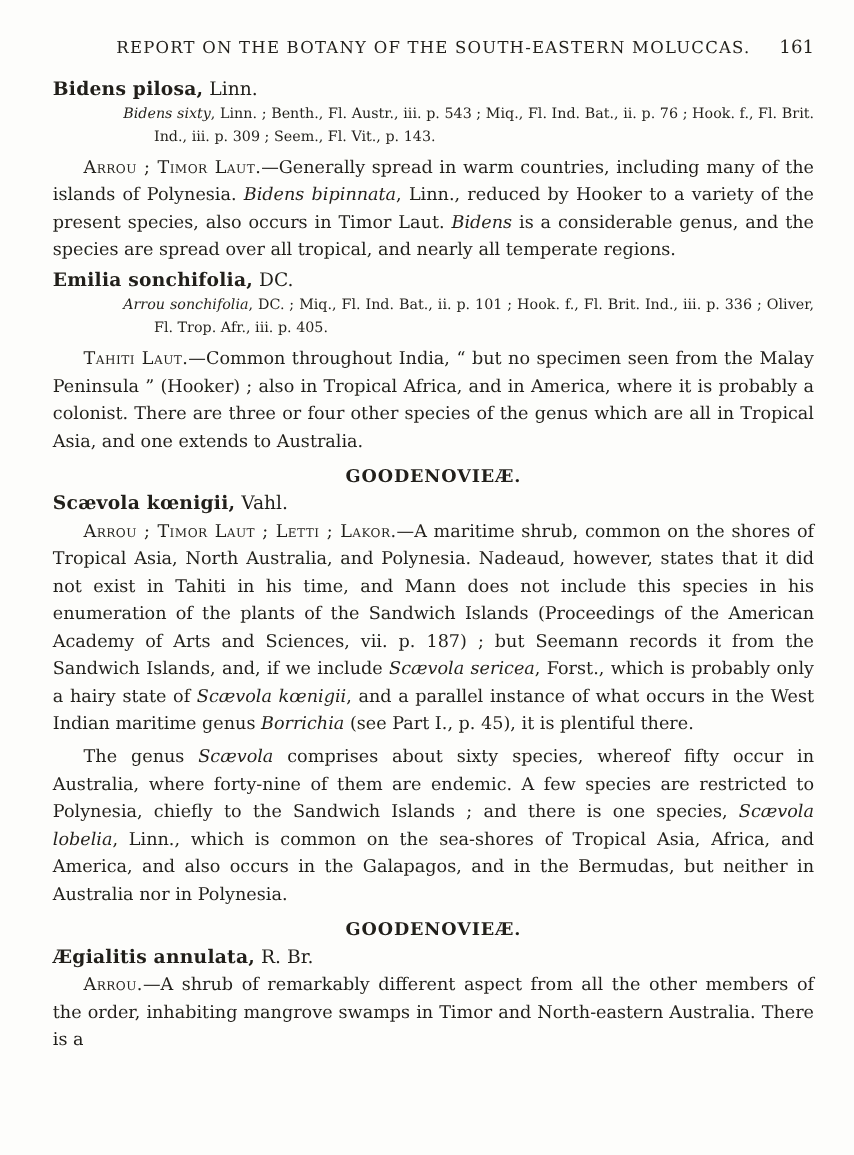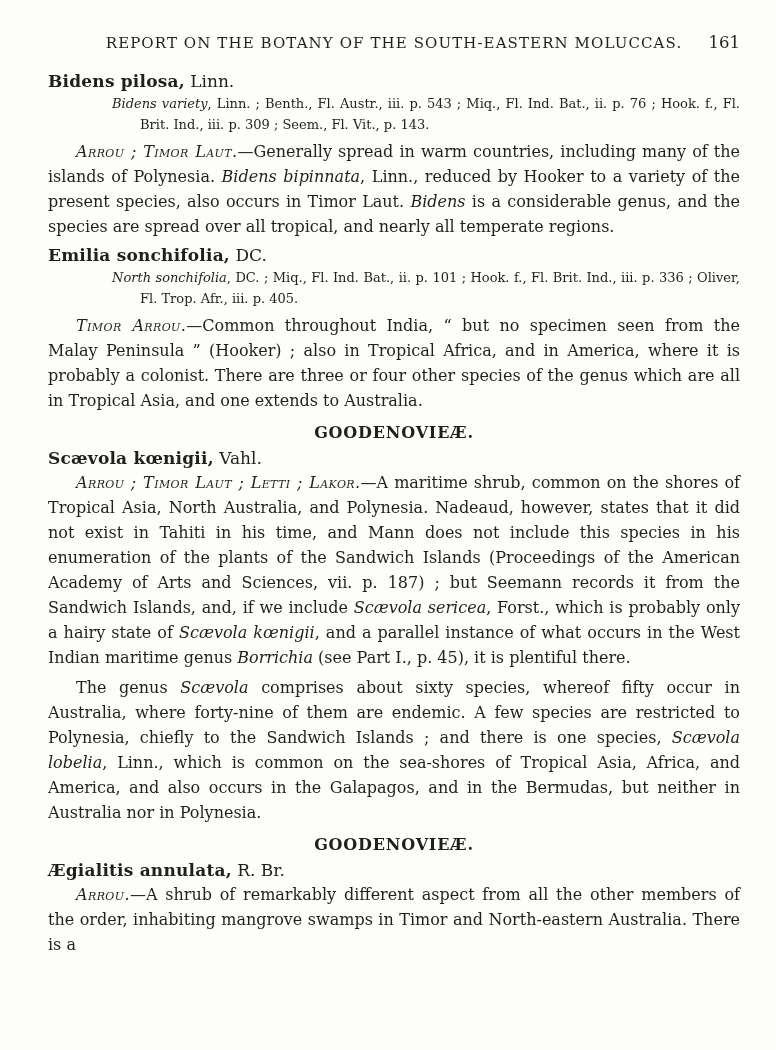--- a/index.html
+++ b/index.html
@@ -55,39 +55,39 @@
   .family-heading {
     text-align: center;
     font-size: 16px;
     line-height: 20px;
     font-weight: bold;
     letter-spacing: 0.8px;
     margin: 10px 0 2px 0;
   }
   .it { font-style: italic; }
   .bd { font-weight: bold; text-align: right; }
-  .sc { font-variant: small-caps; letter-spacing: 0.4px; font-style: italic; }
+  .sc { font-variant: small-caps; letter-spacing: 0.4px; }
 </style>
 </head>
 <body>
 
 <div class="page">
 
   <div class="running-header">
     <span class="running-title">REPORT ON THE BOTANY OF THE SOUTH-EASTERN MOLUCCAS.</span>
     <span class="page-number">161</span>
   </div>
 
   <h2 class="species-heading"><span class="bd">Bidens pilosa,</span><span> Linn.</span></h2>
-  <p class="synonymy"><span class="it">Bidens variety</span><span>, Linn. ; Benth., Fl. Austr., iii. p. 543 ; Miq., Fl. Ind. Bat., ii. p. 76 ; Hook. f., Fl. Brit. Ind., iii. p. 309 ; Seem., Fl. Vit., p. 143.</span></p>
+  <p class="synonymy"><span class="it">Bidens sixty</span><span>, Linn. ; Benth., Fl. Austr., iii. p. 543 ; Miq., Fl. Ind. Bat., ii. p. 76 ; Hook. f., Fl. Brit. Ind., iii. p. 309 ; Seem., Fl. Vit., p. 143.</span></p>
   <p class="body-paragraph"><span class="sc">Arrou ; Timor Laut.</span><span>—Generally spread in warm countries, including many of the islands of Polynesia. </span><span class="it">Bidens bipinnata</span><span>, Linn., reduced by Hooker to a variety of the present species, also occurs in Timor Laut. </span><span class="it">Bidens</span><span> is a considerable genus, and the species are spread over all tropical, and nearly all temperate regions.</span></p>
 
   <h2 class="species-heading"><span class="bd">Emilia sonchifolia,</span><span> DC.</span></h2>
-  <p class="synonymy"><span class="it">North sonchifolia</span><span>, DC. ; Miq., Fl. Ind. Bat., ii. p. 101 ; Hook. f., Fl. Brit. Ind., iii. p. 336 ; Oliver, Fl. Trop. Afr., iii. p. 405.</span></p>
-  <p class="body-paragraph"><span class="sc">Timor Arrou.</span><span>—Common throughout India, “ but no specimen seen from the Malay Peninsula ” (Hooker) ; also in Tropical Africa, and in America, where it is probably a colonist. There are three or four other species of the genus which are all in Tropical Asia, and one extends to Australia.</span></p>
+  <p class="synonymy"><span class="it">Arrou sonchifolia</span><span>, DC. ; Miq., Fl. Ind. Bat., ii. p. 101 ; Hook. f., Fl. Brit. Ind., iii. p. 336 ; Oliver, Fl. Trop. Afr., iii. p. 405.</span></p>
+  <p class="body-paragraph"><span class="sc">Tahiti Laut.</span><span>—Common throughout India, “ but no specimen seen from the Malay Peninsula ” (Hooker) ; also in Tropical Africa, and in America, where it is probably a colonist. There are three or four other species of the genus which are all in Tropical Asia, and one extends to Australia.</span></p>
 
   <h3 class="family-heading">GOODENOVIEÆ.</h3>
 
   <h2 class="species-heading"><span class="bd">Scævola kœnigii,</span><span> Vahl.</span></h2>
   <p class="body-paragraph"><span class="sc">Arrou ; Timor Laut ; Letti ; Lakor.</span><span>—A maritime shrub, common on the shores of Tropical Asia, North Australia, and Polynesia. Nadeaud, however, states that it did not exist in Tahiti in his time, and Mann does not include this species in his enumeration of the plants of the Sandwich Islands (Proceedings of the American Academy of Arts and Sciences, vii. p. 187) ; but Seemann records it from the Sandwich Islands, and, if we include </span><span class="it">Scævola sericea</span><span>, Forst., which is probably only a hairy state of </span><span class="it">Scævola kœnigii</span><span>, and a parallel instance of what occurs in the West Indian maritime genus </span><span class="it">Borrichia</span><span> (see Part I., p. 45), it is plentiful there.</span></p>
   <p class="body-paragraph"><span>The genus </span><span class="it">Scævola</span><span> comprises about sixty species, whereof fifty occur in Australia, where forty-nine of them are endemic. A few species are restricted to Polynesia, chiefly to the Sandwich Islands ; and there is one species, </span><span class="it">Scævola lobelia</span><span>, Linn., which is common on the sea-shores of Tropical Asia, Africa, and America, and also occurs in the Galapagos, and in the Bermudas, but neither in Australia nor in Polynesia.</span></p>
 
   <h3 class="family-heading">GOODENOVIEÆ.</h3>
 
   <h2 class="species-heading"><span class="bd">Ægialitis annulata,</span><span> R. Br.</span></h2>

